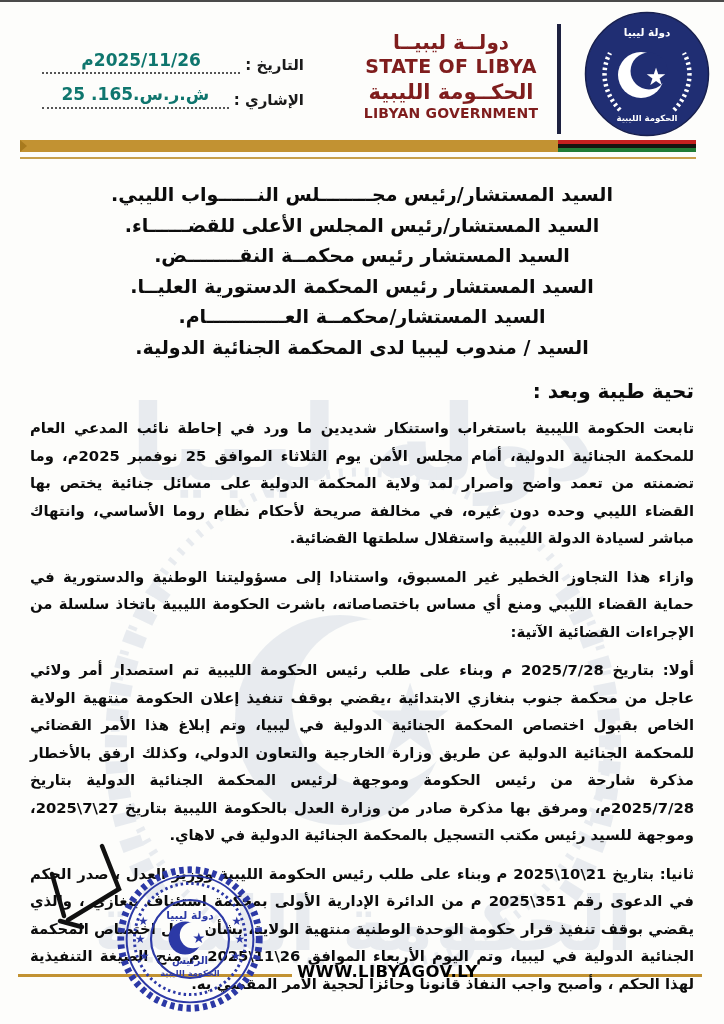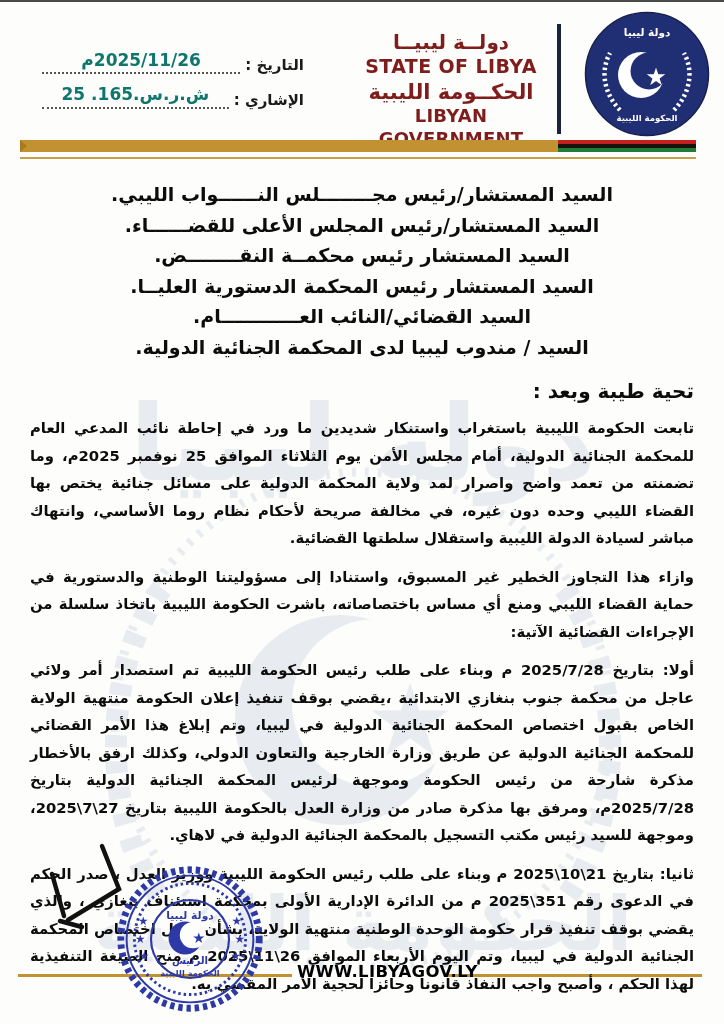--- a/index.html
+++ b/index.html
@@ -14,21 +14,21 @@
   .date-block{position:absolute;top:50px;left:42px;width:262px;direction:rtl;color:#1b1b1b}
   .date-row{display:flex;align-items:flex-end;gap:5px;margin-bottom:10px}
   .date-label{font-weight:bold;font-size:15px;white-space:nowrap}
   .dotted-value{flex:1;text-align:center;font-weight:bold;font-size:17px;color:#0f766e;
     border-bottom:2px dotted #555;padding-bottom:1px;line-height:1.25}
   .center-head{position:absolute;top:30px;left:350px;width:202px;text-align:center;
     color:#7f1d1d;font-weight:bold;line-height:1.25}
   .ar-lg{font-size:20px}
   .en-sm{font-size:19px;letter-spacing:.4px}
   .ar-xl{font-size:21px}
-  .en-md{font-size:18px;letter-spacing:.2px}
+  .en-md{font-size:14px;letter-spacing:.2px}
   .vdiv{position:absolute;left:557px;top:24px;width:4px;height:110px;background:#1d2140}
   .emblem{position:absolute;left:584px;top:11px;width:126px;height:126px}
 
   
   .bar{position:absolute;top:140px;left:20px;width:676px;height:12px;display:flex}
   .bar-gold{flex:1;background:#c29232;position:relative}
   .bar-gold:before{content:"";position:absolute;left:0;top:0;border-top:6px solid transparent;
     border-bottom:6px solid transparent;border-left:7px solid #a87a1e}
   .bar-flag{width:138px;display:flex;flex-direction:column}
   .fr{flex:1;background:#c4201f}.fb{flex:1;background:#17140f}.fg{flex:1;background:#207c36}
@@ -108,21 +108,21 @@
   <circle cx="318" cy="373" r="84" fill="#fdfdfb"></circle>
   <text x="352" y="425" text-anchor="middle" font-size="100" fill="#b3c0d2">★</text>
   <text x="305" y="620" text-anchor="middle" font-size="75" font-weight="bold" fill="#b3c0d2">الحكومة الليبية</text>
 </svg>
 
 <div class="body-text">
   <div class="addr">السيد المستشار/رئيس مجــــــــلس النــــــواب الليبي.</div>
   <div class="addr">السيد المستشار/رئيس المجلس الأعلى للقضــــــاء.</div>
   <div class="addr">السيد المستشار رئيس محكمــة النقــــــــض.</div>
   <div class="addr">السيد المستشار رئيس المحكمة الدستورية العليــا.</div>
-  <div class="addr">السيد القضائي/النائب العــــــــــــام.</div>
+  <div class="addr">السيد المستشار/محكمــة العــــــــــــام.</div>
   <div class="addr">السيد / مندوب ليبيا لدى المحكمة الجنائية الدولية.</div>
   <div class="greet">تحية طيبة وبعد :</div>
   <div class="para">تابعت الحكومة الليبية باستغراب واستنكار شديدين ما ورد في إحاطة نائب المدعي العام للمحكمة الجنائية الدولية، أمام مجلس الأمن يوم الثلاثاء الموافق 25 نوفمبر 2025م، وما تضمنته من تعمد واضح واصرار لمد ولاية المحكمة الدولية على مسائل جنائية يختص بها القضاء الليبي وحده دون غيره، في مخالفة صريحة لأحكام نظام روما الأساسي، وانتهاك مباشر لسيادة الدولة الليبية واستقلال سلطتها القضائية.</div>
   <div class="para">وازاء هذا التجاوز الخطير غير المسبوق، واستنادا إلى مسؤوليتنا الوطنية والدستورية في حماية القضاء الليبي ومنع أي مساس باختصاصاته، باشرت الحكومة الليبية باتخاذ سلسلة من الإجراءات القضائية الآتية:</div>
   <div class="para">أولا: بتاريخ 2025/7/28 م وبناء على طلب رئيس الحكومة الليبية تم استصدار أمر ولائي عاجل من محكمة جنوب بنغازي الابتدائية ،يقضي بوقف تنفيذ إعلان الحكومة منتهية الولاية الخاص بقبول اختصاص المحكمة الجنائية الدولية في ليبيا، وتم إبلاغ هذا الأمر القضائي للمحكمة الجنائية الدولية عن طريق وزارة الخارجية والتعاون الدولي، وكذلك ارفق بالأخطار مذكرة شارحة من رئيس الحكومة وموجهة لرئيس المحكمة الجنائية الدولية بتاريخ 2025/7/28م، ومرفق بها مذكرة صادر من وزارة العدل بالحكومة الليبية بتاريخ 27\7\2025، وموجهة للسيد رئيس مكتب التسجيل بالمحكمة الجنائية الدولية في لاهاي.</div>
   <div class="para">ثانيا: بتاريخ 21\10\2025 م وبناء على طلب رئيس الحكومة الليبية ووزير العدل ، صدر الحكم في الدعوى رقم 351\2025 م من الدائرة الإدارية الأولى بمحكمة استئناف بنغازي ، والذي يقضي بوقف تنفيذ قرار حكومة الوحدة الوطنية منتهية الولاية، بشأن قبول اختصاص المحكمة الجنائية الدولية في ليبيا، وتم اليوم الأربعاء الموافق 26\11\2025 م منح الصيغة التنفيذية لهذا الحكم ، وأصبح واجب النفاذ قانونا وحائزا لحجية الأمر المقضي به.</div>
 </div>
 
 <svg class="signature" width="112" height="104" viewBox="0 0 112 104">
   <path d="M76,4 L93,47 L42,78" fill="none" stroke="#111" stroke-width="4.5" stroke-linecap="round" stroke-linejoin="miter"></path>

